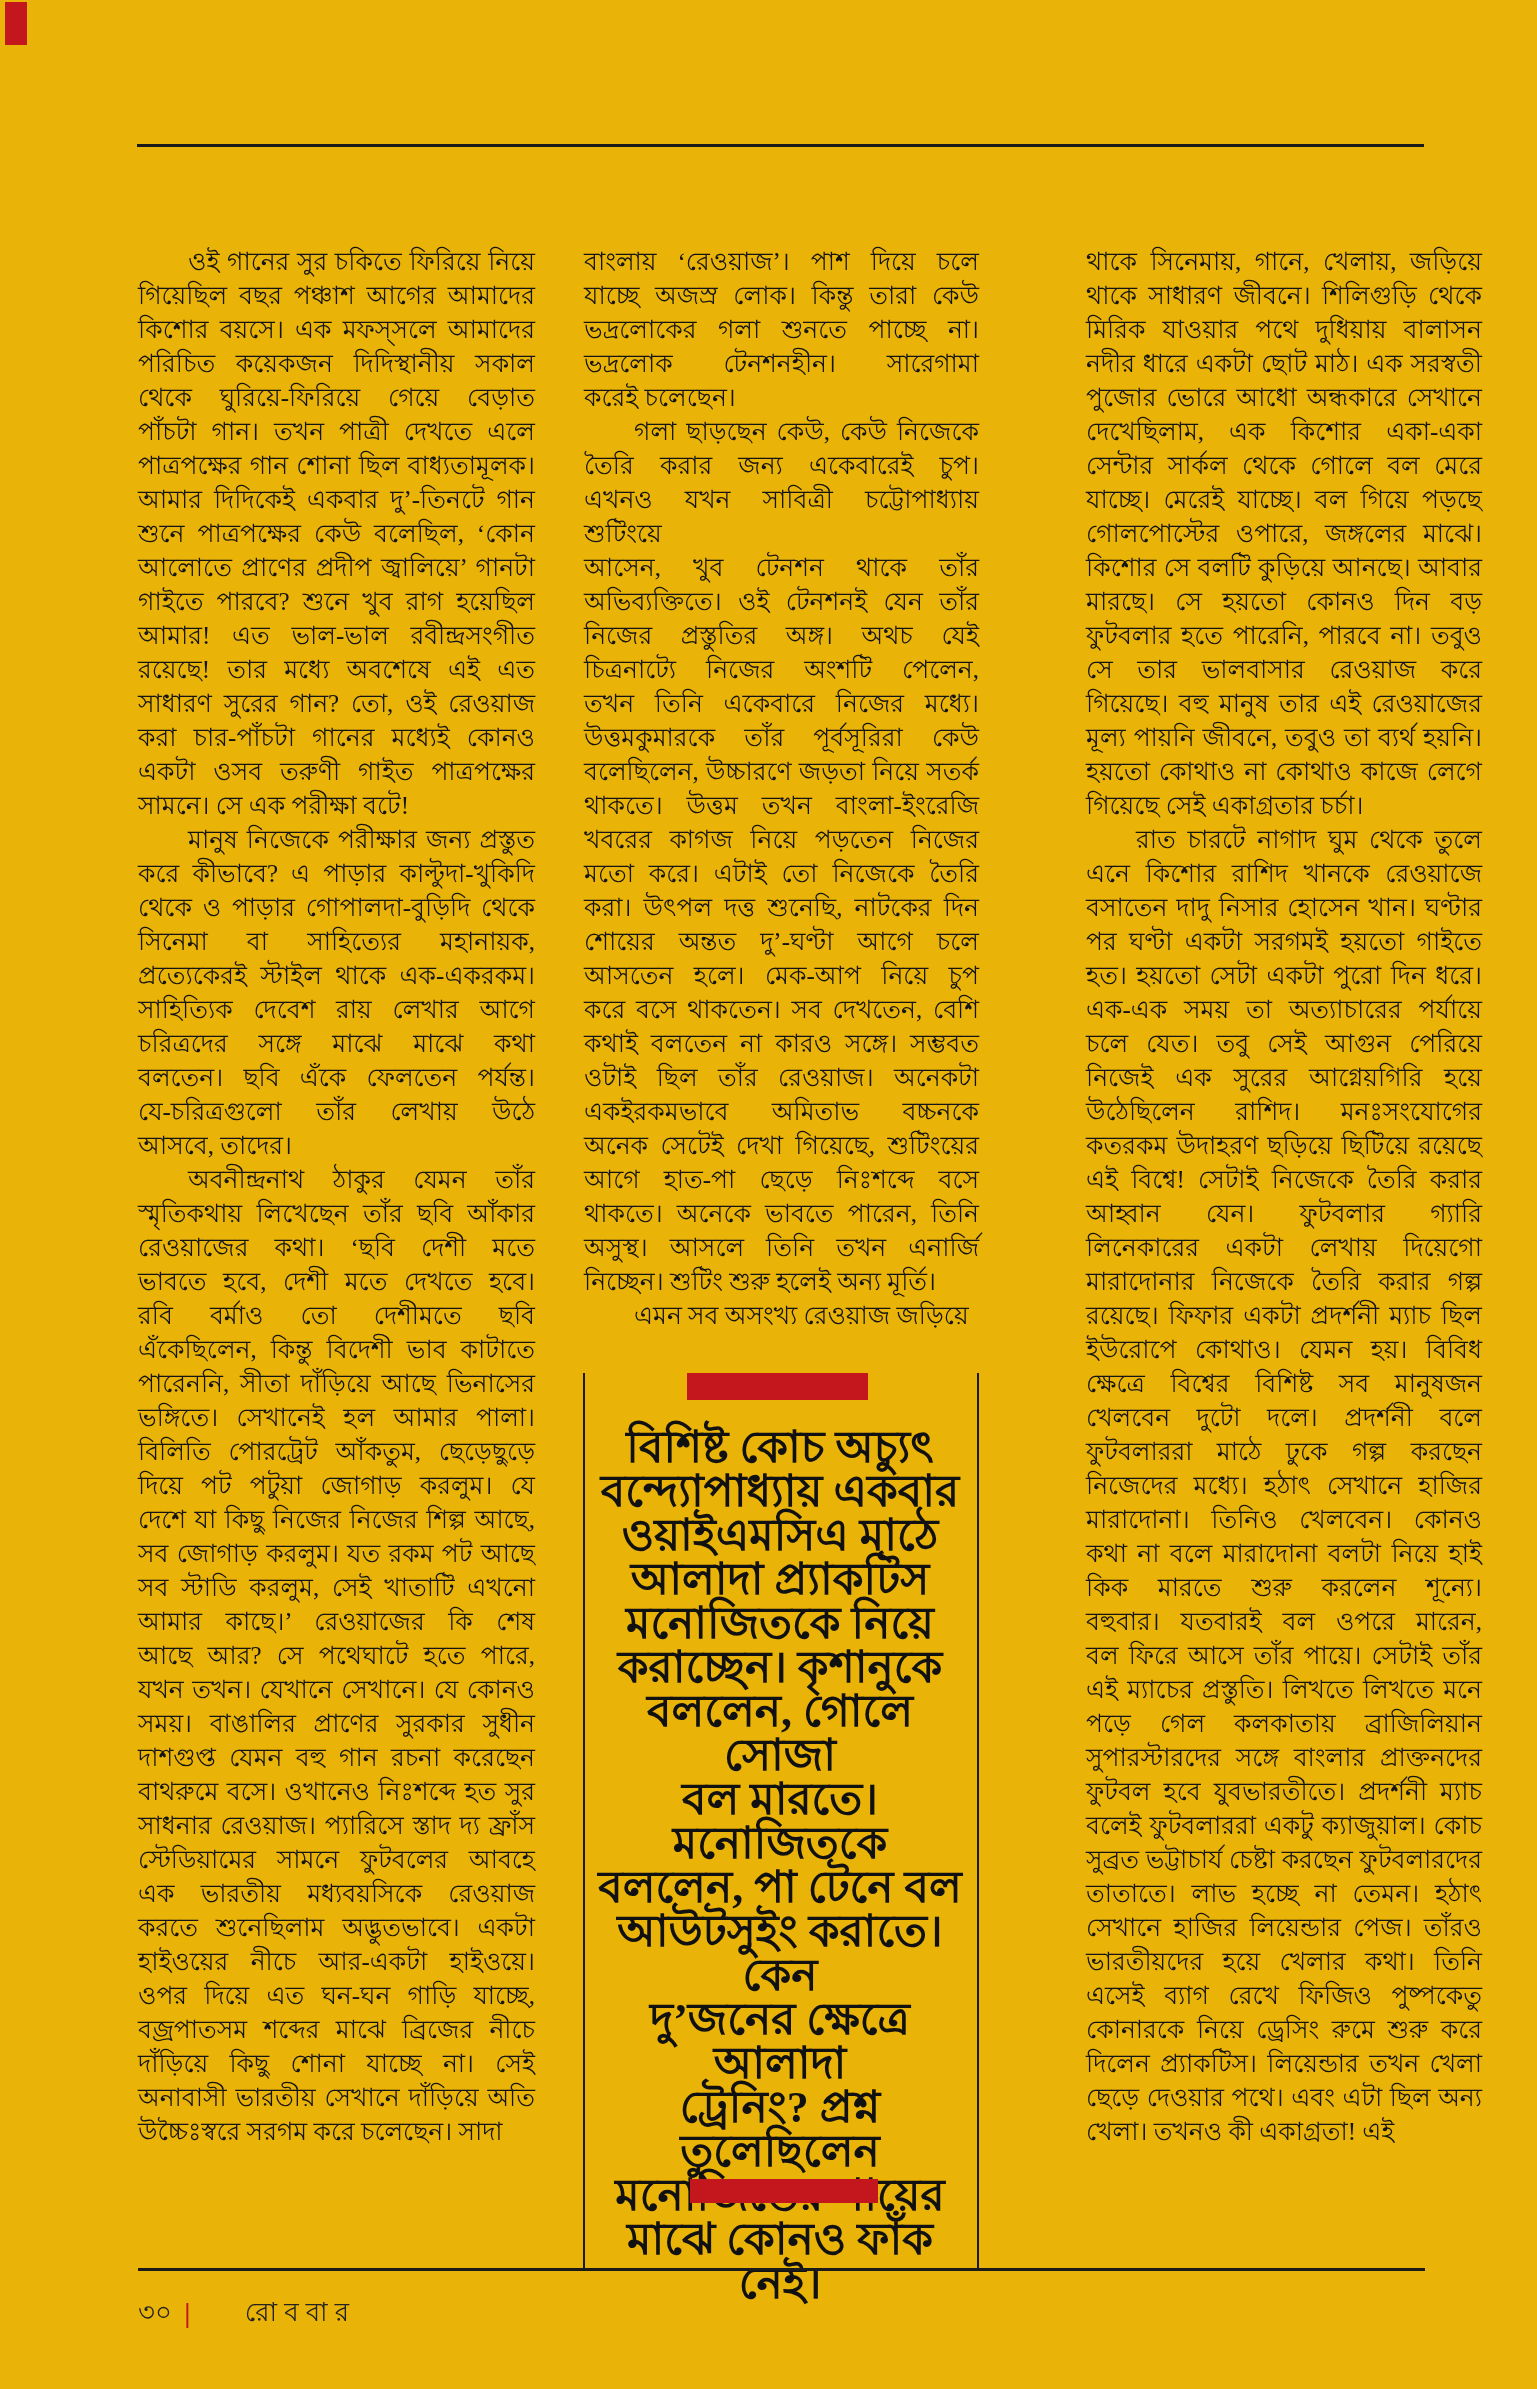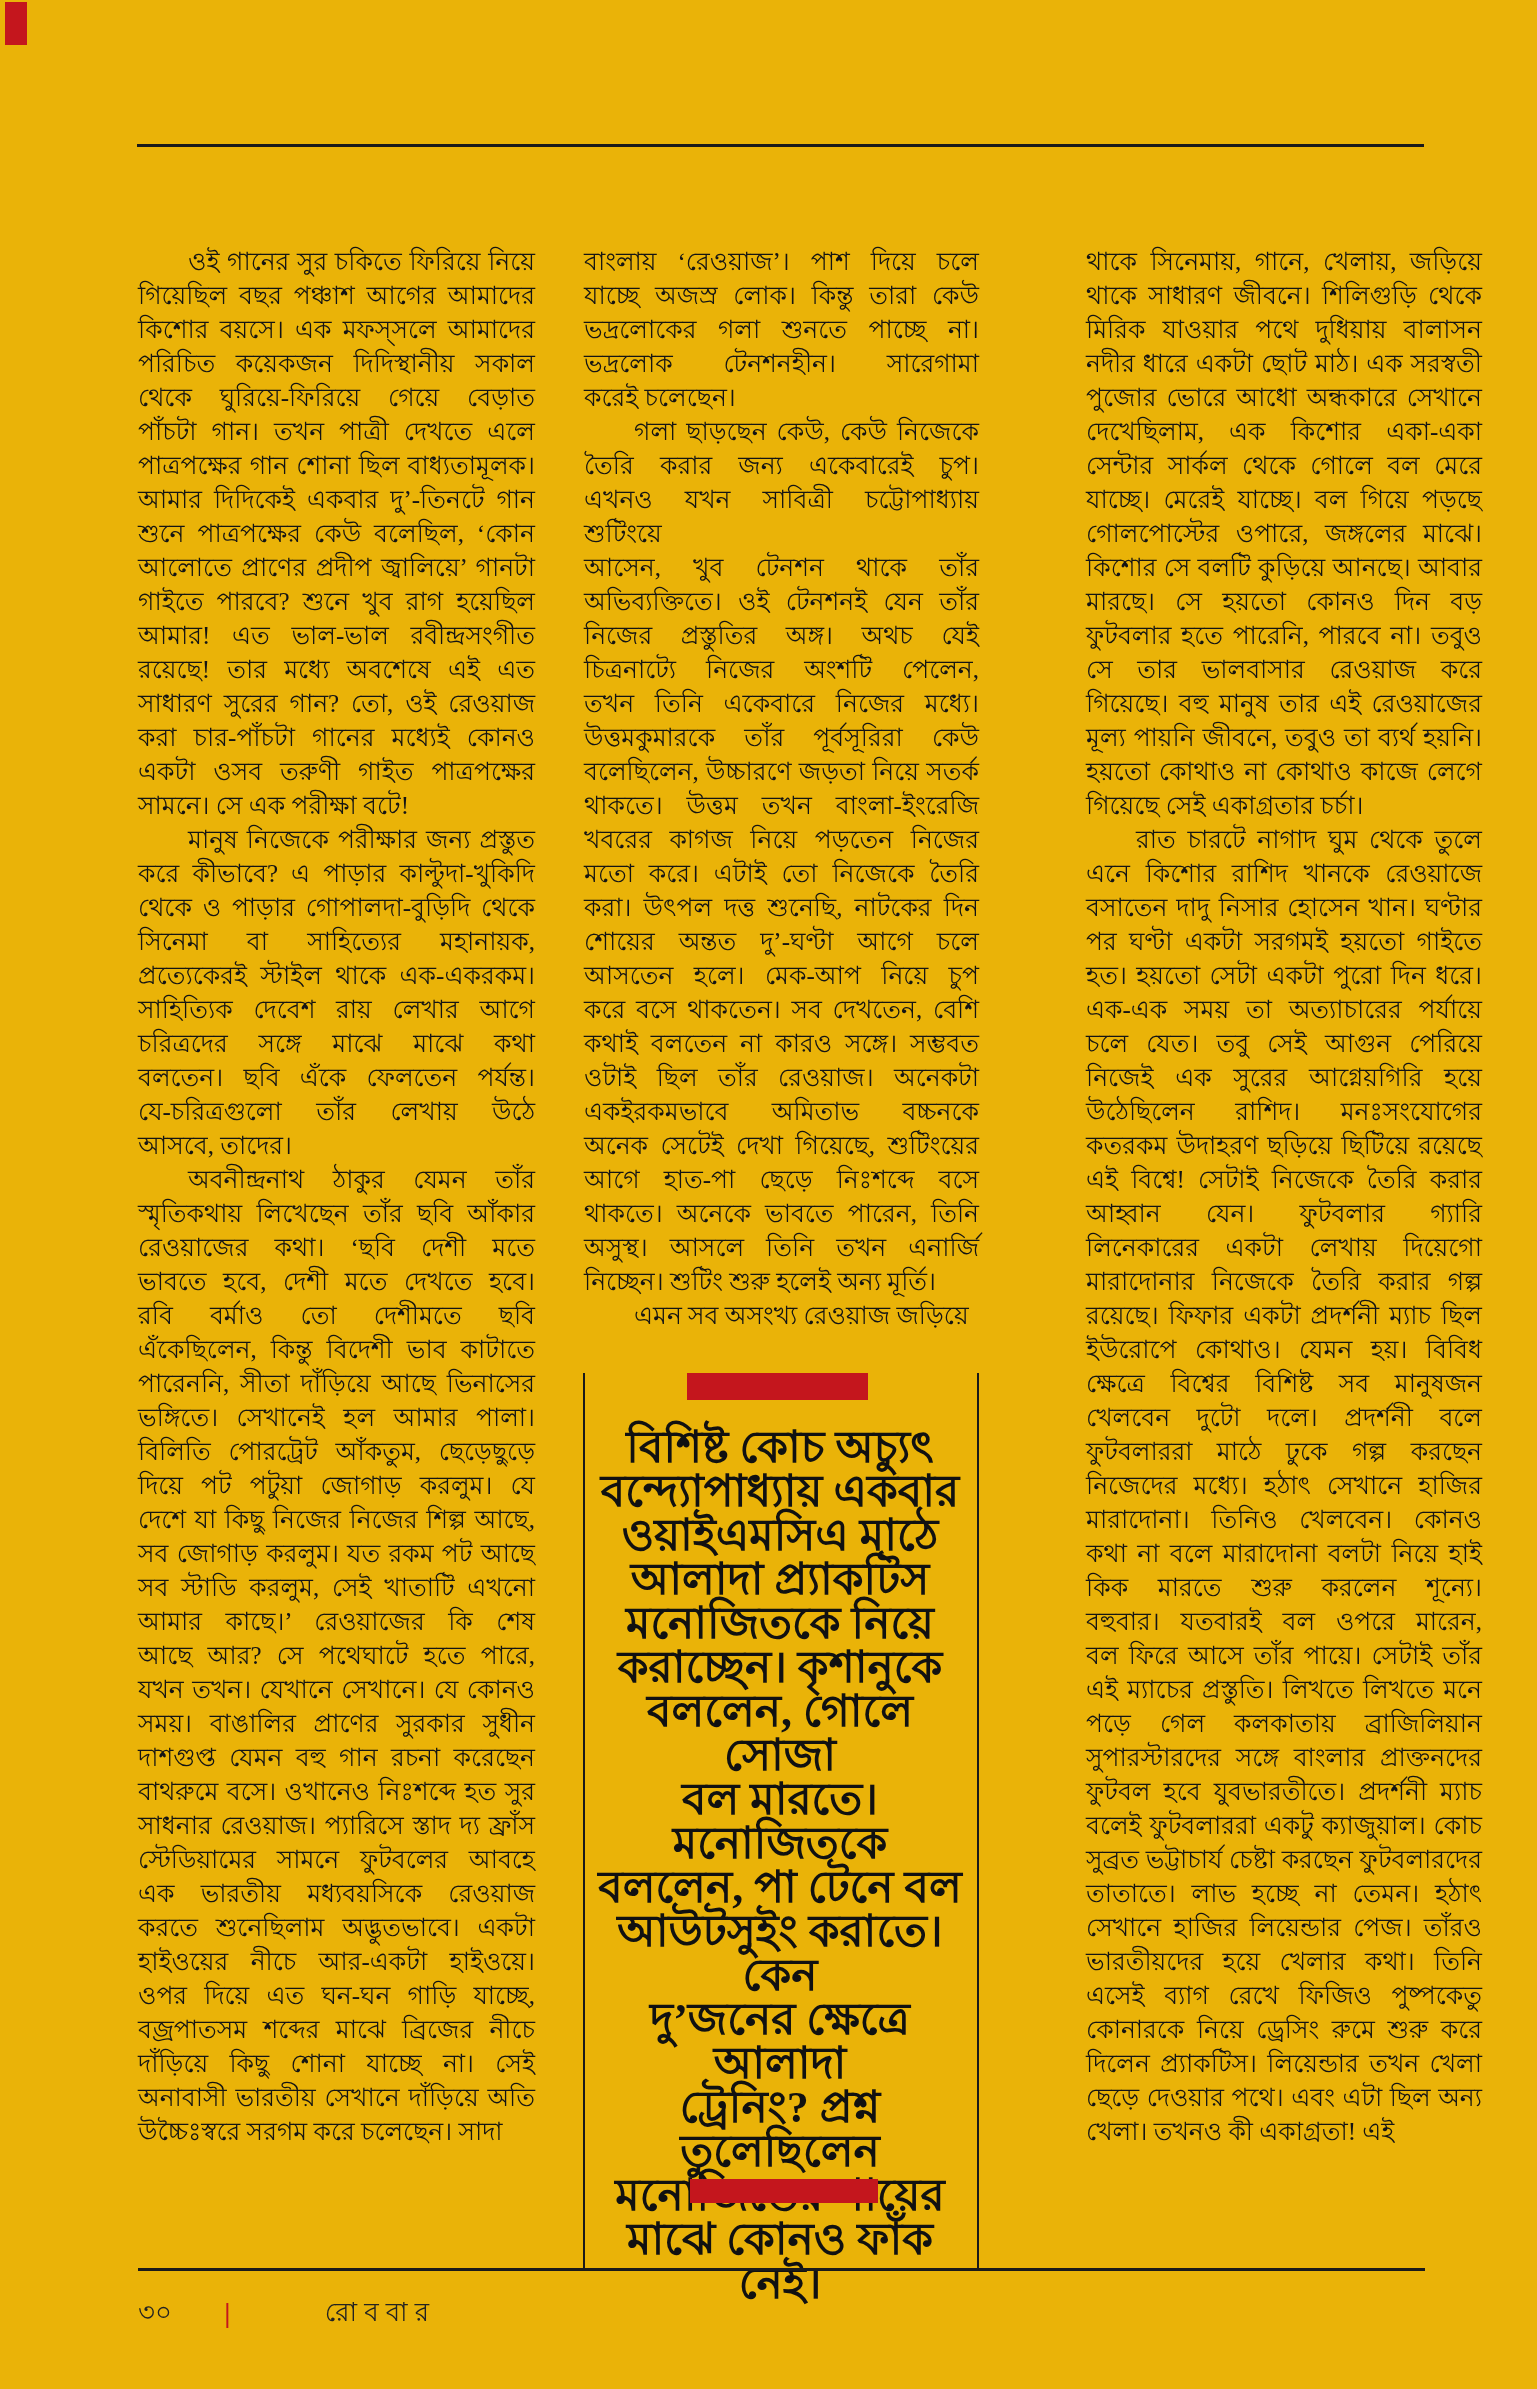--- a/index.html
+++ b/index.html
@@ -46,21 +46,20 @@
   .pull-quote{
     position:absolute;left:593px;top:1426px;width:374px;
     font-size:44px;line-height:44px;font-weight:700;
     text-align:center;color:#111111;
   }
   .footer{
     position:absolute;left:138px;top:2296px;
     font-size:26px;line-height:34px;
     display:flex;align-items:center;
     color:#222222;
-    gap:40px;
   }
   .footer .sep{
     font-weight:700;margin:0 12.4px;font-size:28px;
   }
   .footer .mag{
     letter-spacing:7px;
     margin-left:42px;
   }
 </style>
 </head>

